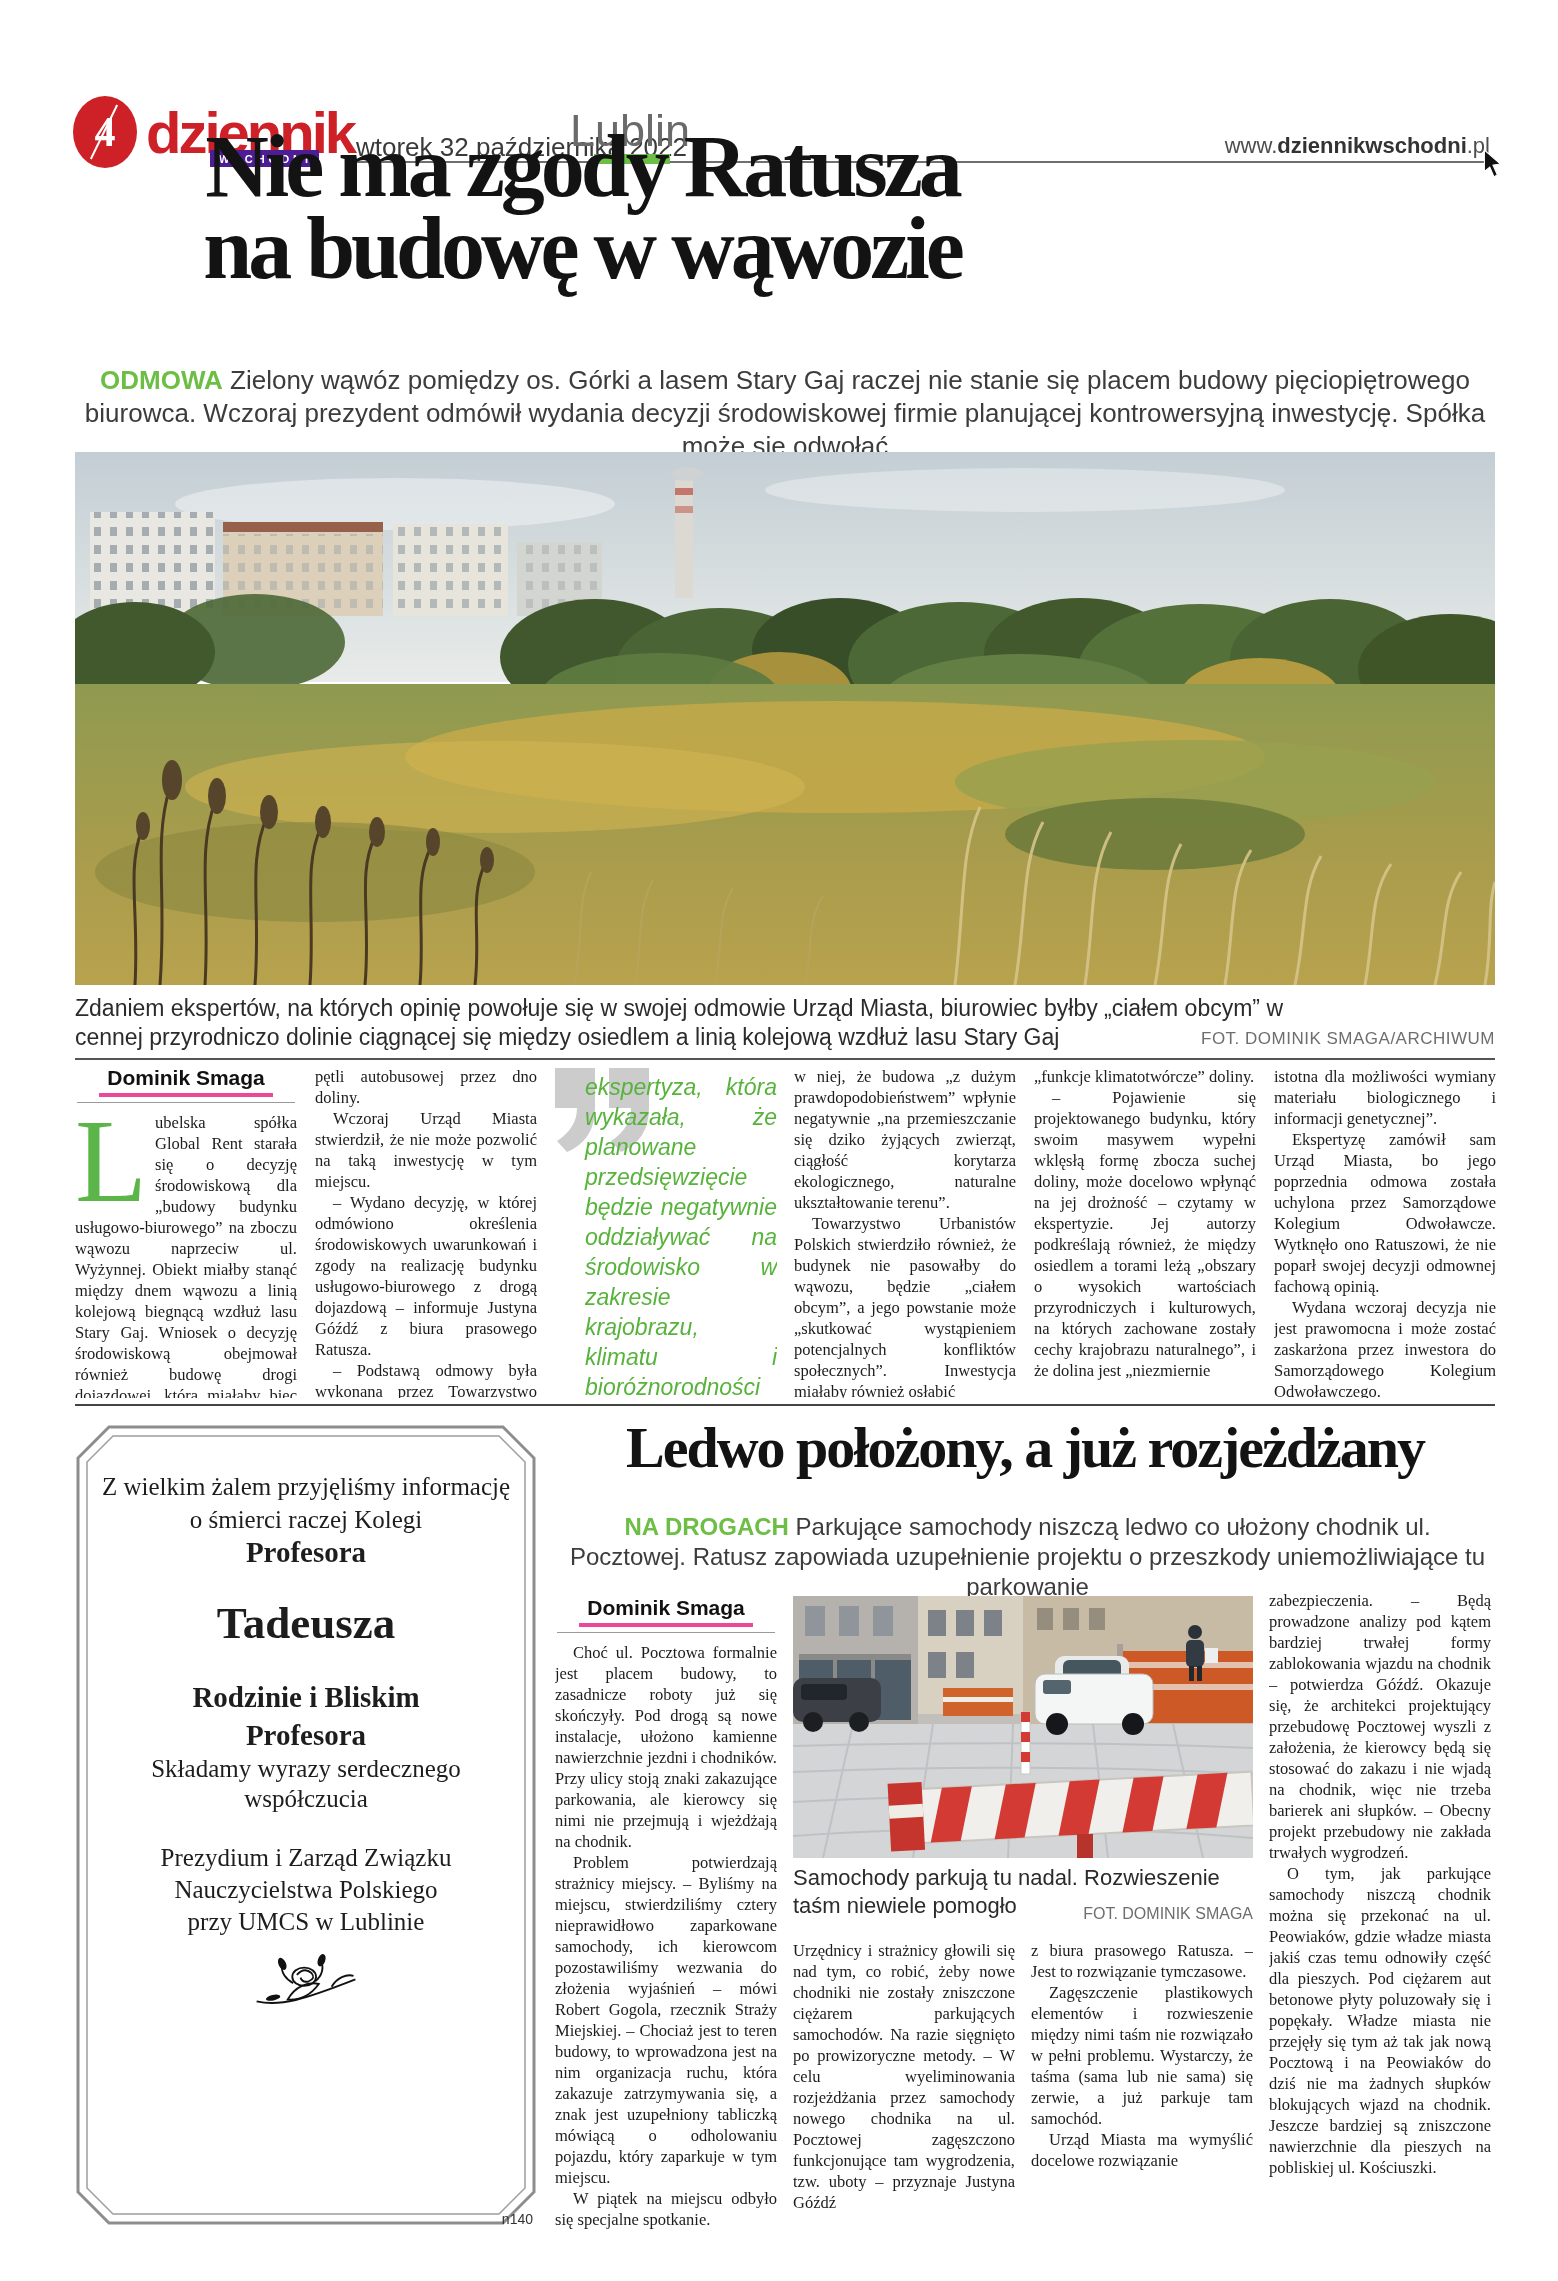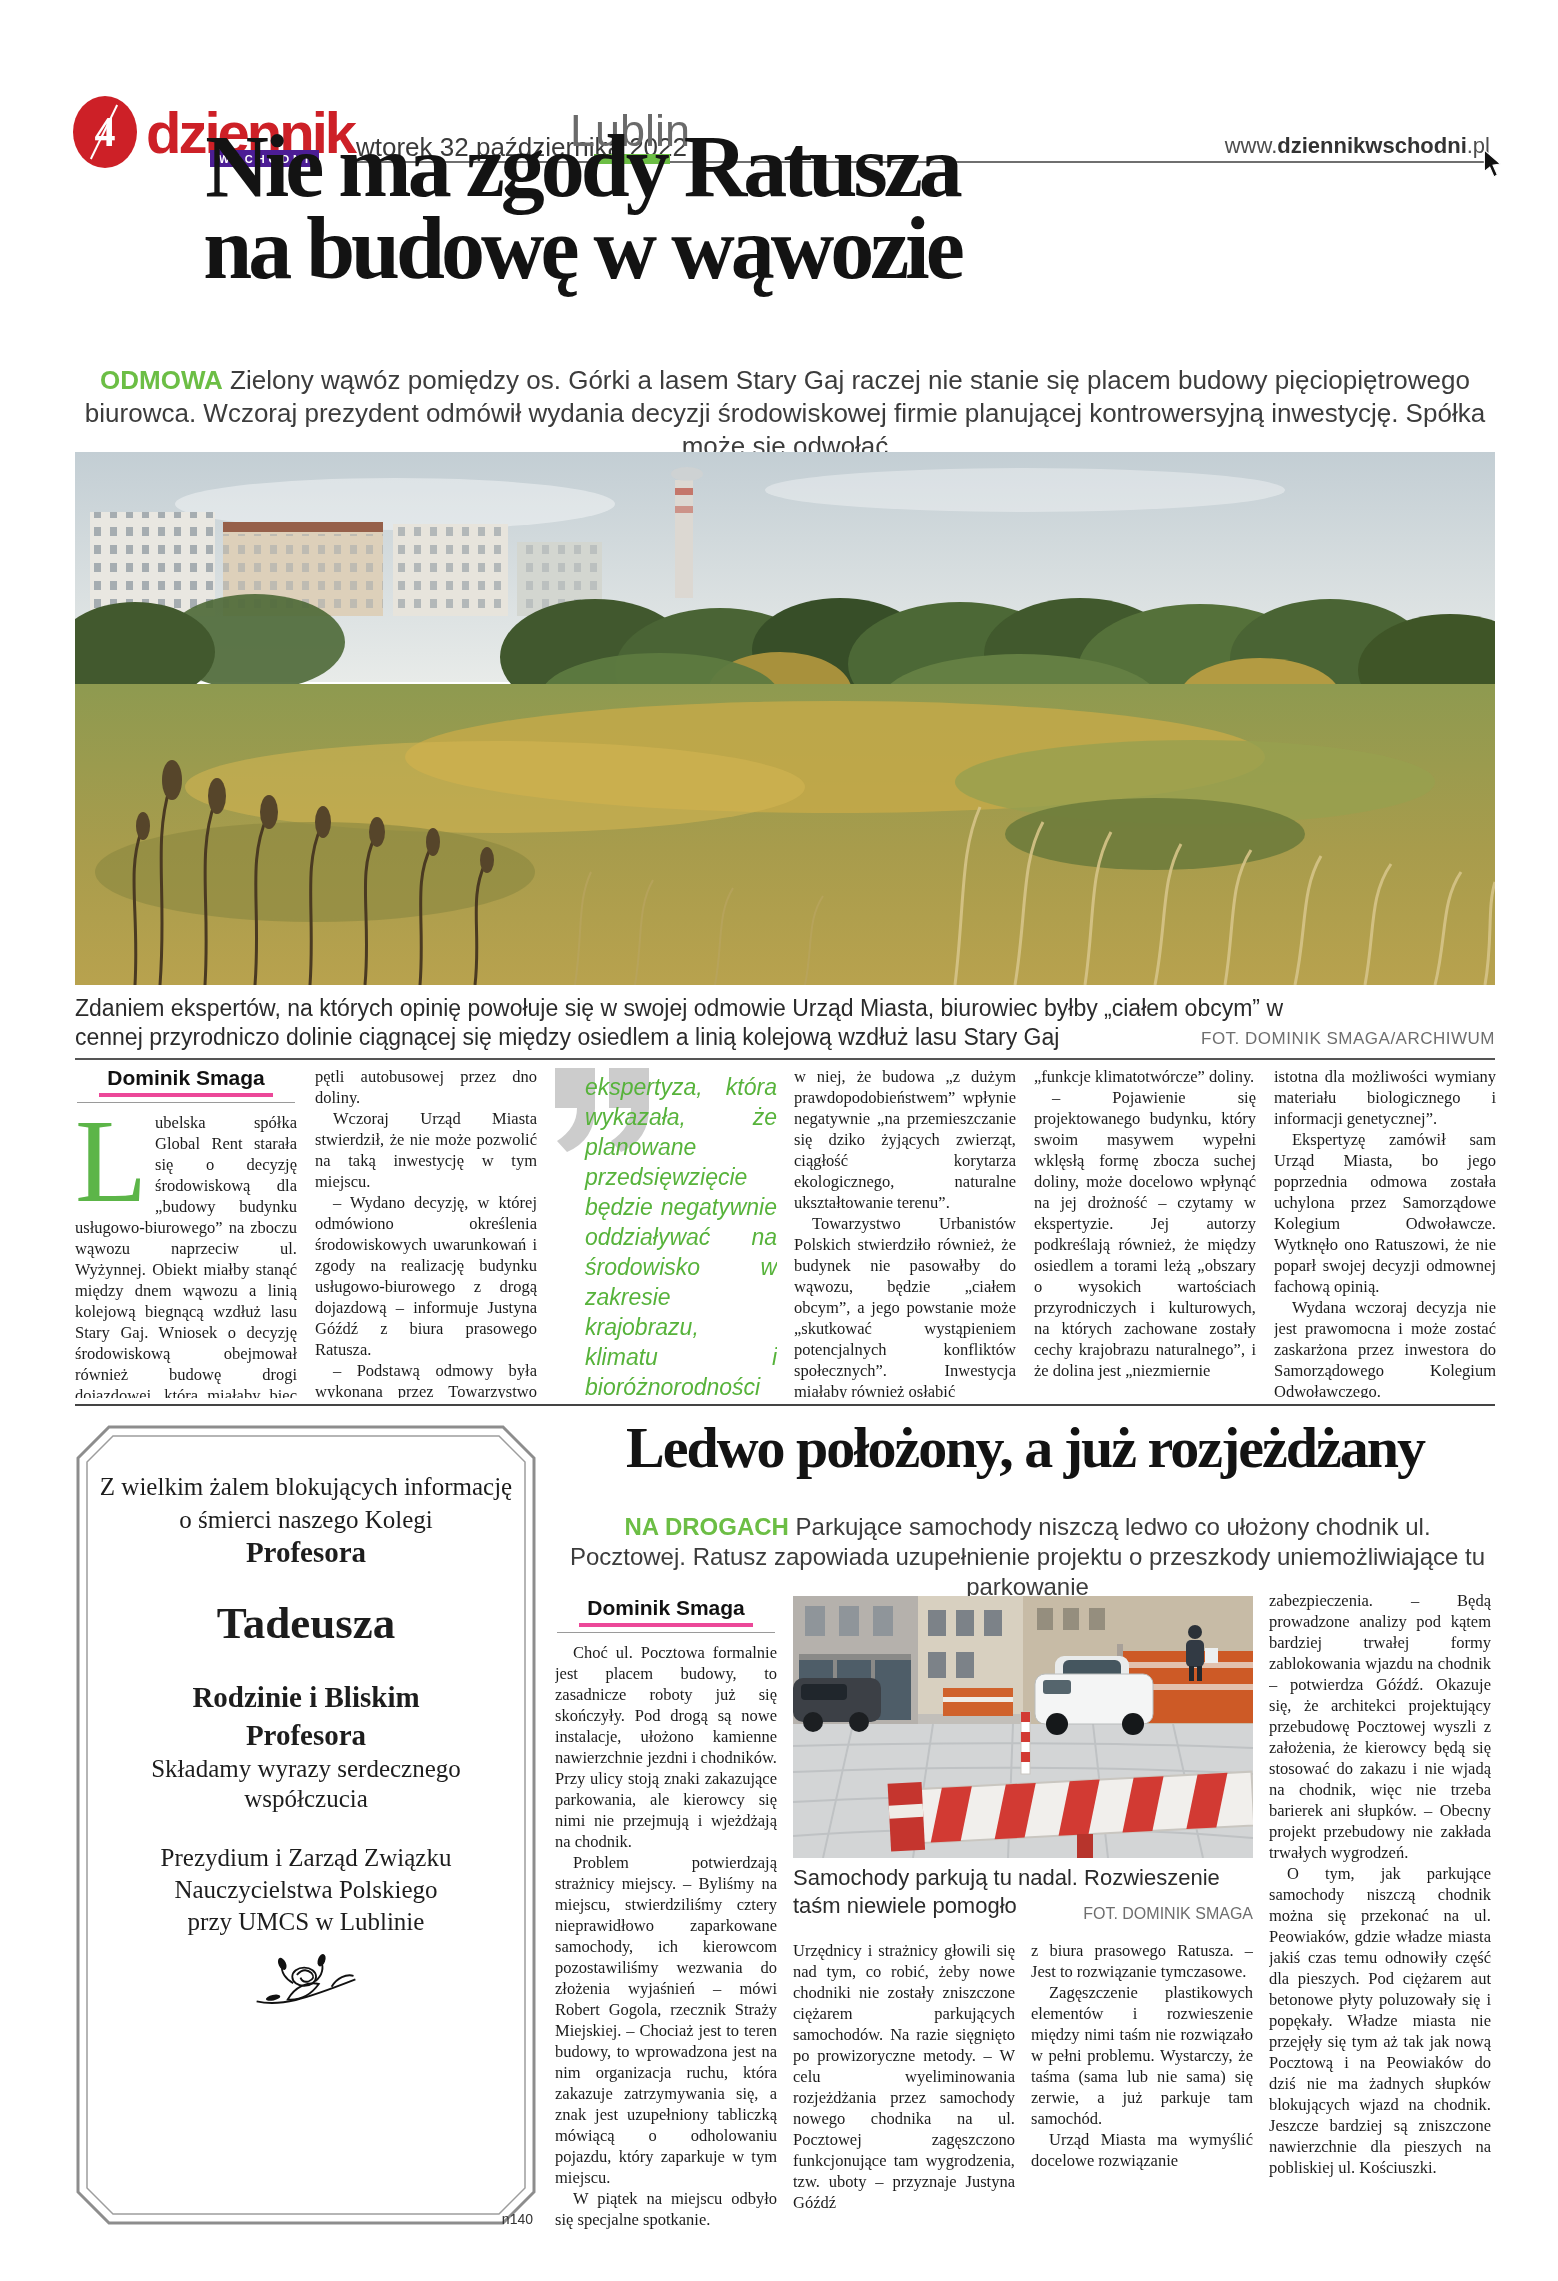--- a/index.html
+++ b/index.html
@@ -304,21 +304,21 @@
   </div>
 
   <div class="abs rule-b"></div>
 
   <div class="abs obit">
     <svg class="obit-border" viewBox="0 0 462 802" preserveAspectRatio="none">
       <polygon points="34,3 428,3 459,34 459,768 428,799 34,799 3,768 3,34" fill="none" stroke="#8d8d8d" stroke-width="3"></polygon>
       <polygon points="38,12 424,12 450,38 450,764 424,790 38,790 12,764 12,38" fill="none" stroke="#9d9d9d" stroke-width="1.5"></polygon>
     </svg>
     <div class="obit-inner">
-      <p class="ob-intro">Z wielkim żalem blokujących informację o śmierci naszego Kolegi</p>
+      <p class="ob-intro">Z wielkim żalem przyjęliśmy informację o śmierci raczej Kolegi</p>
       <p class="ob-role">Profesora</p>
       <div class="ob-name">
         <div>Tadeusza</div>
       </div>
       <div class="ob-ded">
         <div>Rodzinie i Bliskim</div>
         <div>Profesora</div>
       </div>
       <p class="ob-cond">Składamy wyrazy serdecznego współczucia</p>
       <div class="ob-sig">

